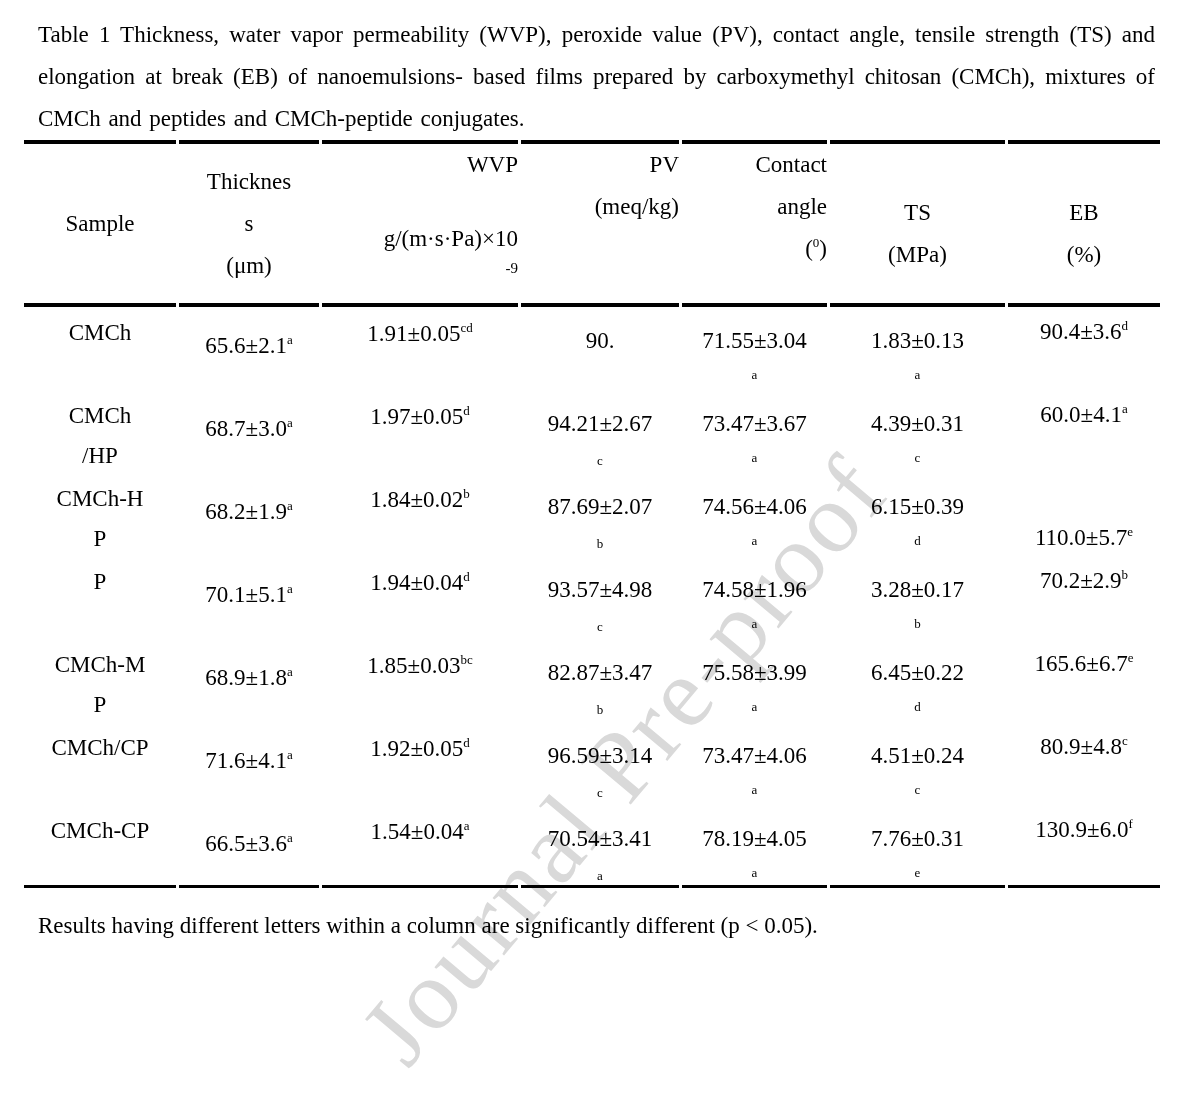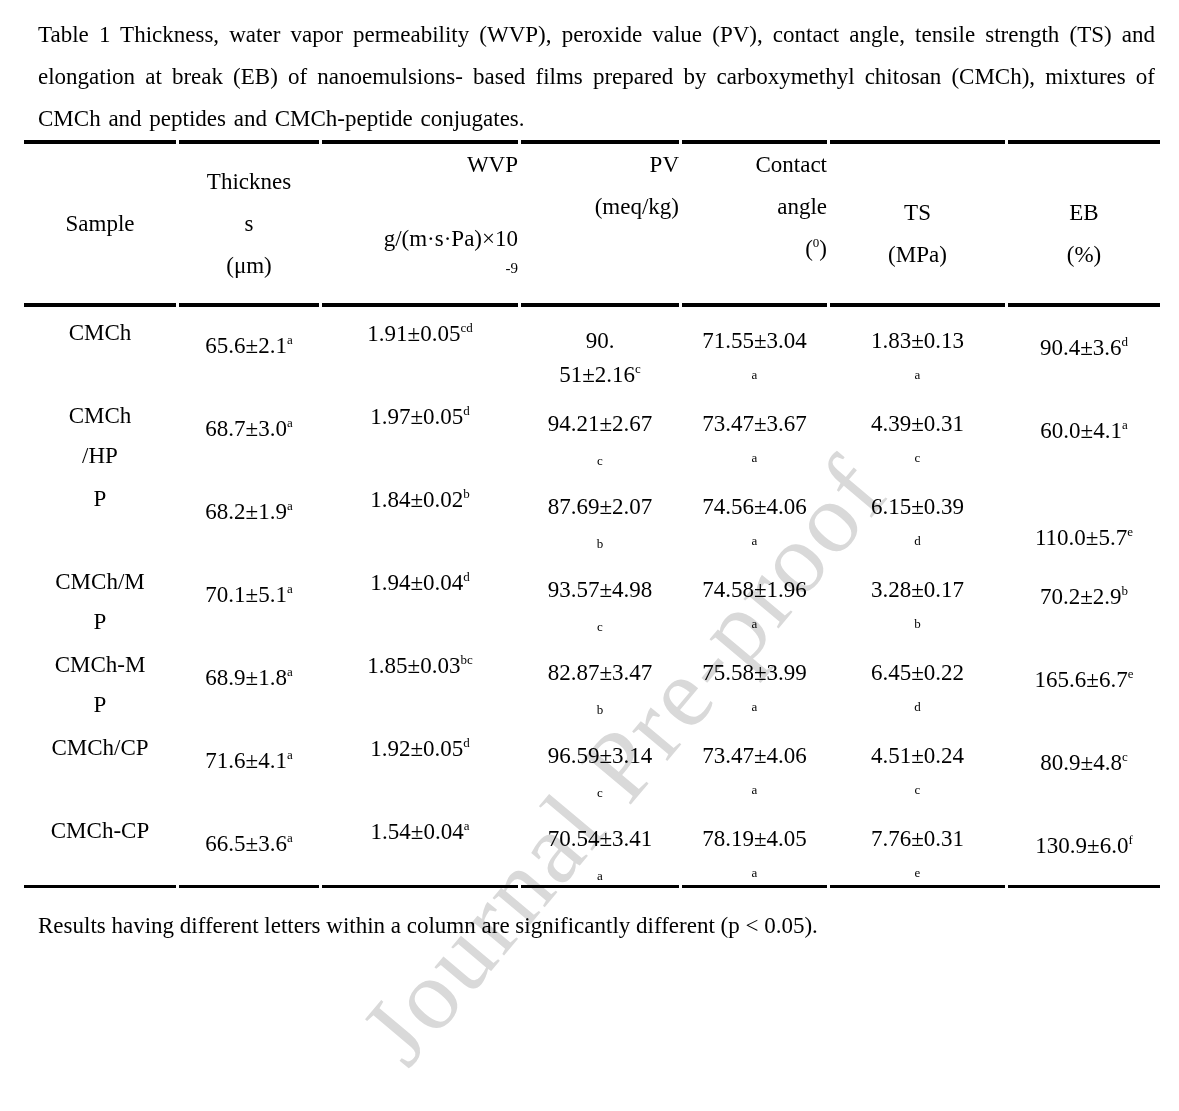--- a/index.html
+++ b/index.html
@@ -45,21 +45,21 @@
   .wvp-exp { font-size:15px; line-height:16px; }
   
   .dc { height:83px; font-size:23px; text-align:center; }
   .dc .line { display:block; height:40px; line-height:40px; }
   .dc .line2 { display:block; height:40px; line-height:28px; }
   sup { font-size:13px; line-height:0; }
   .letter { font-size:13px; }
   .dc-sample { padding-top:6px; }
   .dc-thick  { padding-top:26px; }
   .dc-val    { padding-top:14px; }
-  .dc-eb     { padding-top:28px; }
+  .dc-eb     { padding-top:12px; }
   .dc-eb.low { padding-top:52px; }
   .bb { border-bottom:3px solid #000; }
   .footnotes { margin:16px 24px 0 38px; width:1117px; font-size:23px; }
   .footnotes .def { line-height:43px; text-align:justify; word-spacing:2px; margin:0; }
   .footnotes .sig { line-height:43px; text-align:left; margin:0; }
 </style>
 </head>
 <body>
 
 <div class="watermark">Journal Pre-proof</div>
@@ -105,21 +105,20 @@
 
     <div class="trow">
       <div class="dc dc-sample">
           <span class="line">CMCh</span>
           <span class="line"></span>
         </div>
       <div class="dc dc-thick"><span>65.6±2.1</span><sup>a</sup></div>
       <div class="dc dc-val"><span>1.91±0.05</span><sup>cd</sup></div>
       <div class="dc dc-val">
           <span class="line">90.</span>
-          <span class="line2"><span>51±2.16</span><sup>c</sup><span class="letter"></span></span>
         </div>
       <div class="dc dc-val">
           <span class="line">71.55±3.04</span>
           <span class="line2 letter">a</span>
         </div>
       <div class="dc dc-val">
           <span class="line">1.83±0.13</span>
           <span class="line2 letter">a</span>
         </div>
       <div class="dc dc-eb"><span>90.4±3.6</span><sup>d</sup></div>
@@ -142,20 +141,21 @@
         </div>
       <div class="dc dc-val">
           <span class="line">4.39±0.31</span>
           <span class="line2 letter">c</span>
         </div>
       <div class="dc dc-eb"><span>60.0±4.1</span><sup>a</sup></div>
     </div>
 
     <div class="trow">
       <div class="dc dc-sample">
+          <span class="line">CMCh-H</span>
           <span class="line">P</span>
         </div>
       <div class="dc dc-thick"><span>68.2±1.9</span><sup>a</sup></div>
       <div class="dc dc-val"><span>1.84±0.02</span><sup>b</sup></div>
       <div class="dc dc-val">
           <span class="line">87.69±2.07</span>
           <span class="line2"><span></span><sup></sup><span class="letter">b</span></span>
         </div>
       <div class="dc dc-val">
           <span class="line">74.56±4.06</span>
@@ -163,21 +163,20 @@
         </div>
       <div class="dc dc-val">
           <span class="line">6.15±0.39</span>
           <span class="line2 letter">d</span>
         </div>
       <div class="dc dc-eb low"><span>110.0±5.7</span><sup>e</sup></div>
     </div>
 
     <div class="trow">
       <div class="dc dc-sample">
-          <span class="line">CMCh/M</span>
           <span class="line">P</span>
         </div>
       <div class="dc dc-thick"><span>70.1±5.1</span><sup>a</sup></div>
       <div class="dc dc-val"><span>1.94±0.04</span><sup>d</sup></div>
       <div class="dc dc-val">
           <span class="line">93.57±4.98</span>
           <span class="line2"><span></span><sup></sup><span class="letter">c</span></span>
         </div>
       <div class="dc dc-val">
           <span class="line">74.58±1.96</span>

